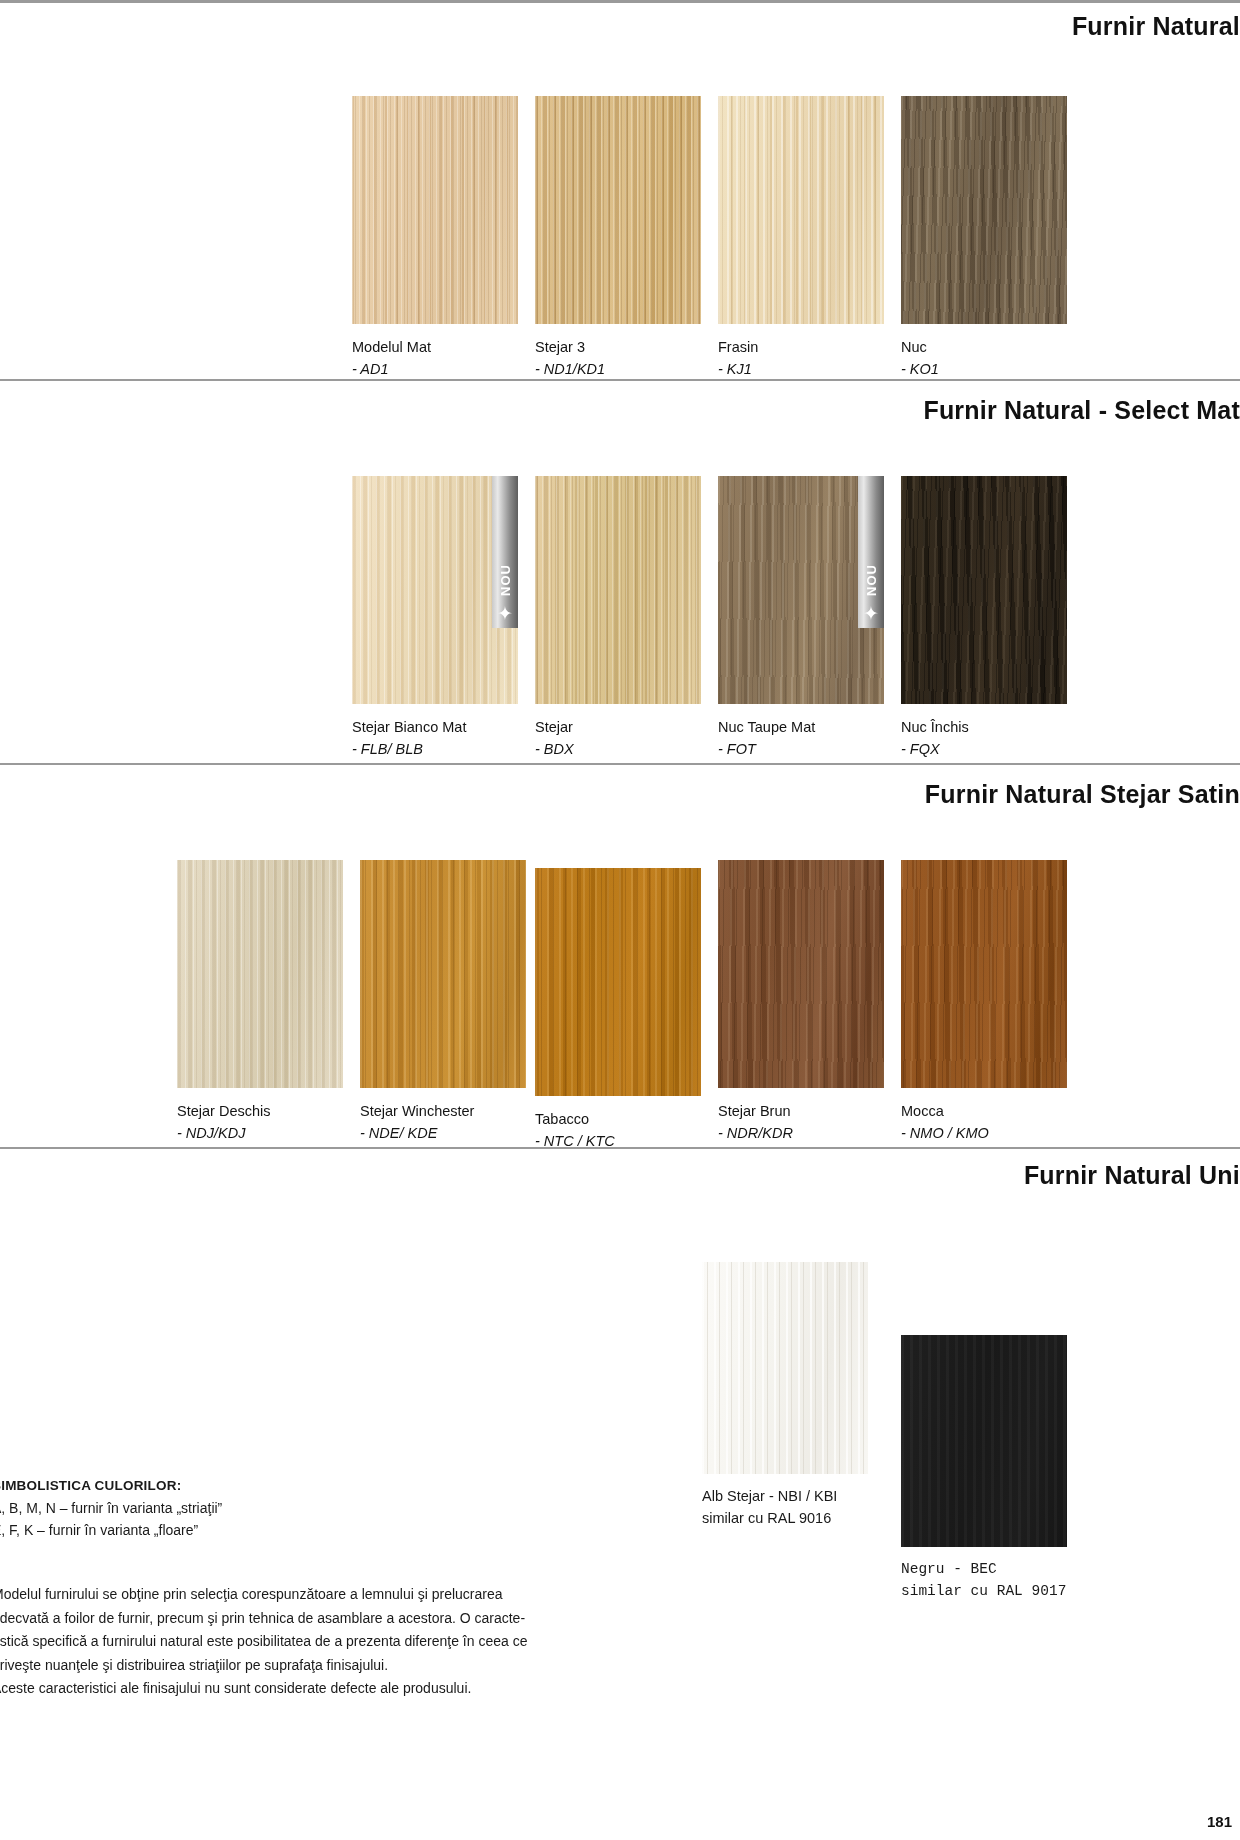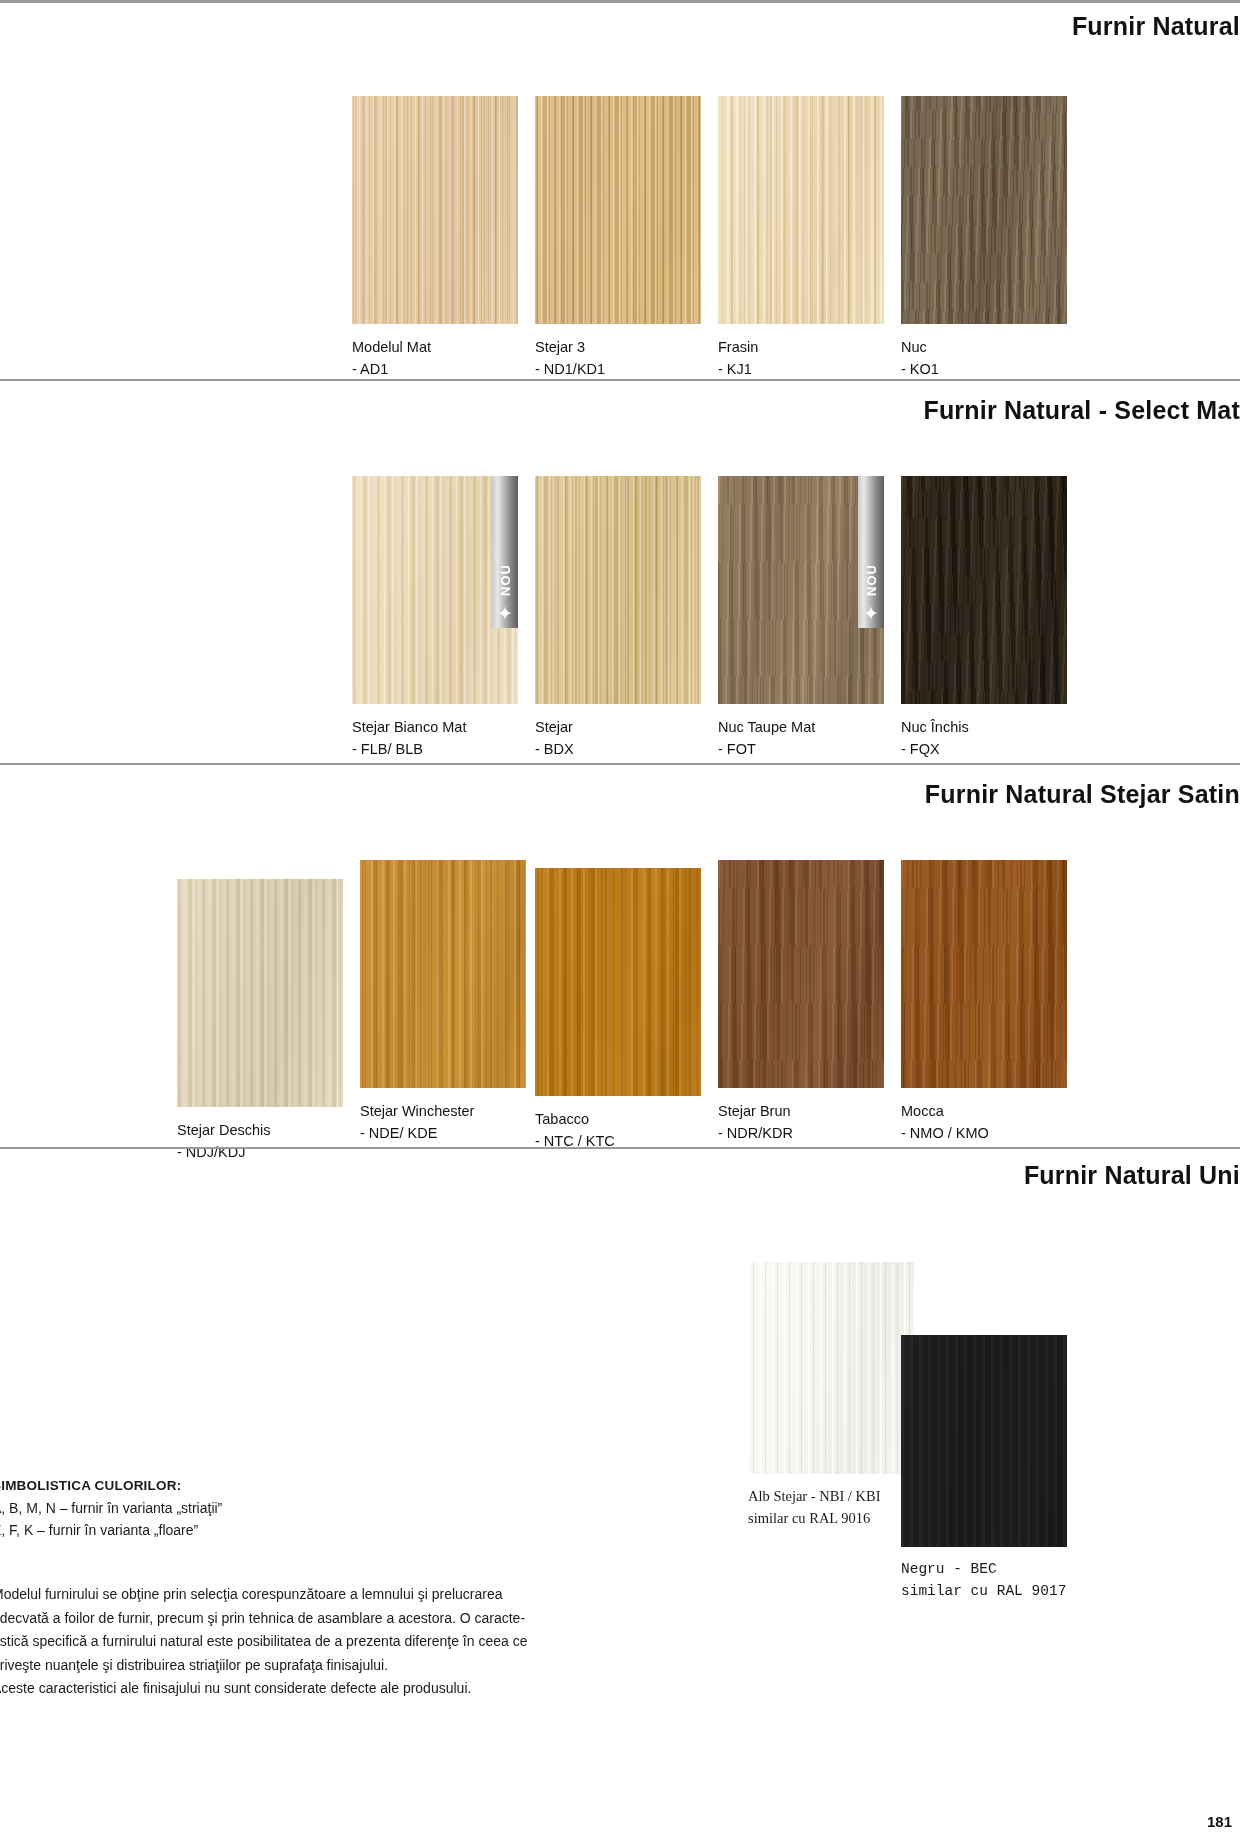--- a/index.html
+++ b/index.html
@@ -58,21 +58,21 @@
   }
   .nou-badge .star {
     color:#fff; font-size:19px; line-height:12px; margin-bottom:4px;
   }
 
   .lbl {
     margin-top:12px;
     font-size:14.5px; line-height:22px; color:#141414;
     white-space:nowrap;
   }
-  .lbl .code { display:block; }
+  .lbl .code { display:block;font-style:italic; }
 
   
   .info-block { position:absolute; left:-8px; top:1478px; width:540px; }
   .info-title { font-size:13.5px; font-weight:bold; letter-spacing:.2px; margin:0 0 4px 0; }
   .info-line { font-size:14px; line-height:22px; margin:0; }
   .info-para { position:absolute; left:-8px; top:1583px; width:540px; }
   .info-para p { margin:0; font-size:14px; line-height:23.5px; }
 
   
   .bot-swatch { position:absolute; }
@@ -209,21 +209,21 @@
   <div class="lbl">
     <span>Nuc Închis</span>
     <span class="code">- FQX</span>
   </div>
 </div>
 
 <div class="sec-rule" style="top:763px;"></div>
 
 <div class="sec-head" style="top:780px;">Furnir Natural Stejar Satin</div>
 
-<div class="swatch-wrap" style="left:177px; top:860px;margin-top:19px;">
+<div class="swatch-wrap" style="left:177px; top:860px;">
   <div class="swatch">
     <div class="grain" style="background:
            repeating-linear-gradient(90deg, rgba(255,255,255,.34) 0 1px, rgba(0,0,0,0) 1px 3px, rgba(150,128,95,.16) 3px 4px, rgba(0,0,0,0) 4px 8px),
            repeating-linear-gradient(90deg, rgba(170,148,112,.12) 0 3px, rgba(250,244,228,.22) 3px 12px),
            linear-gradient(98deg,#e1d6bd 0%,#d5c9ac 33%,#cdc0a0 65%,#ded3ba 100%);"></div>
   </div>
   <div class="lbl">
     <span>Stejar Deschis</span>
     <span class="code">- NDJ/KDJ</span>
   </div>
@@ -292,21 +292,21 @@
 </div>
 
 <div class="info-para">
   <p>Modelul furnirului se obţine prin selecţia corespunzătoare a lemnului şi prelucrarea</p>
   <p>adecvată a foilor de furnir, precum şi prin tehnica de asamblare a acestora. O caracte-</p>
   <p>ristică specifică a furnirului natural este posibilitatea de a prezenta diferenţe în ceea ce</p>
   <p>priveşte nuanţele şi distribuirea striaţiilor pe suprafaţa finisajului.</p>
   <p>Aceste caracteristici ale finisajului  nu sunt considerate defecte ale produsului.</p>
 </div>
 
-<div class="bot-swatch" style="left:748px; top:1262px;font-family:Liberation Serif, serif;">
+<div class="bot-swatch" style="left:702px; top:1262px;">
   <div class="sw bordered" style="outline:1px solid #cfcfcf; outline-offset:-1px;">
     <div class="grain" style="position:absolute; inset:0; background:
            repeating-linear-gradient(90deg, rgba(255,255,255,.70) 0 2px, rgba(0,0,0,0) 2px 5px, rgba(205,200,188,.45) 5px 6px, rgba(0,0,0,0) 6px 12px),
            linear-gradient(98deg,#fbfaf7 0%,#f5f4ef 40%,#eeece6 72%,#f8f7f3 100%);"></div>
   </div>
   <div class="lbl2">
     <span>Alb Stejar - NBI / KBI</span>
     <span class="code" style="display:block">similar cu RAL 9016</span>
   </div>
 </div>

